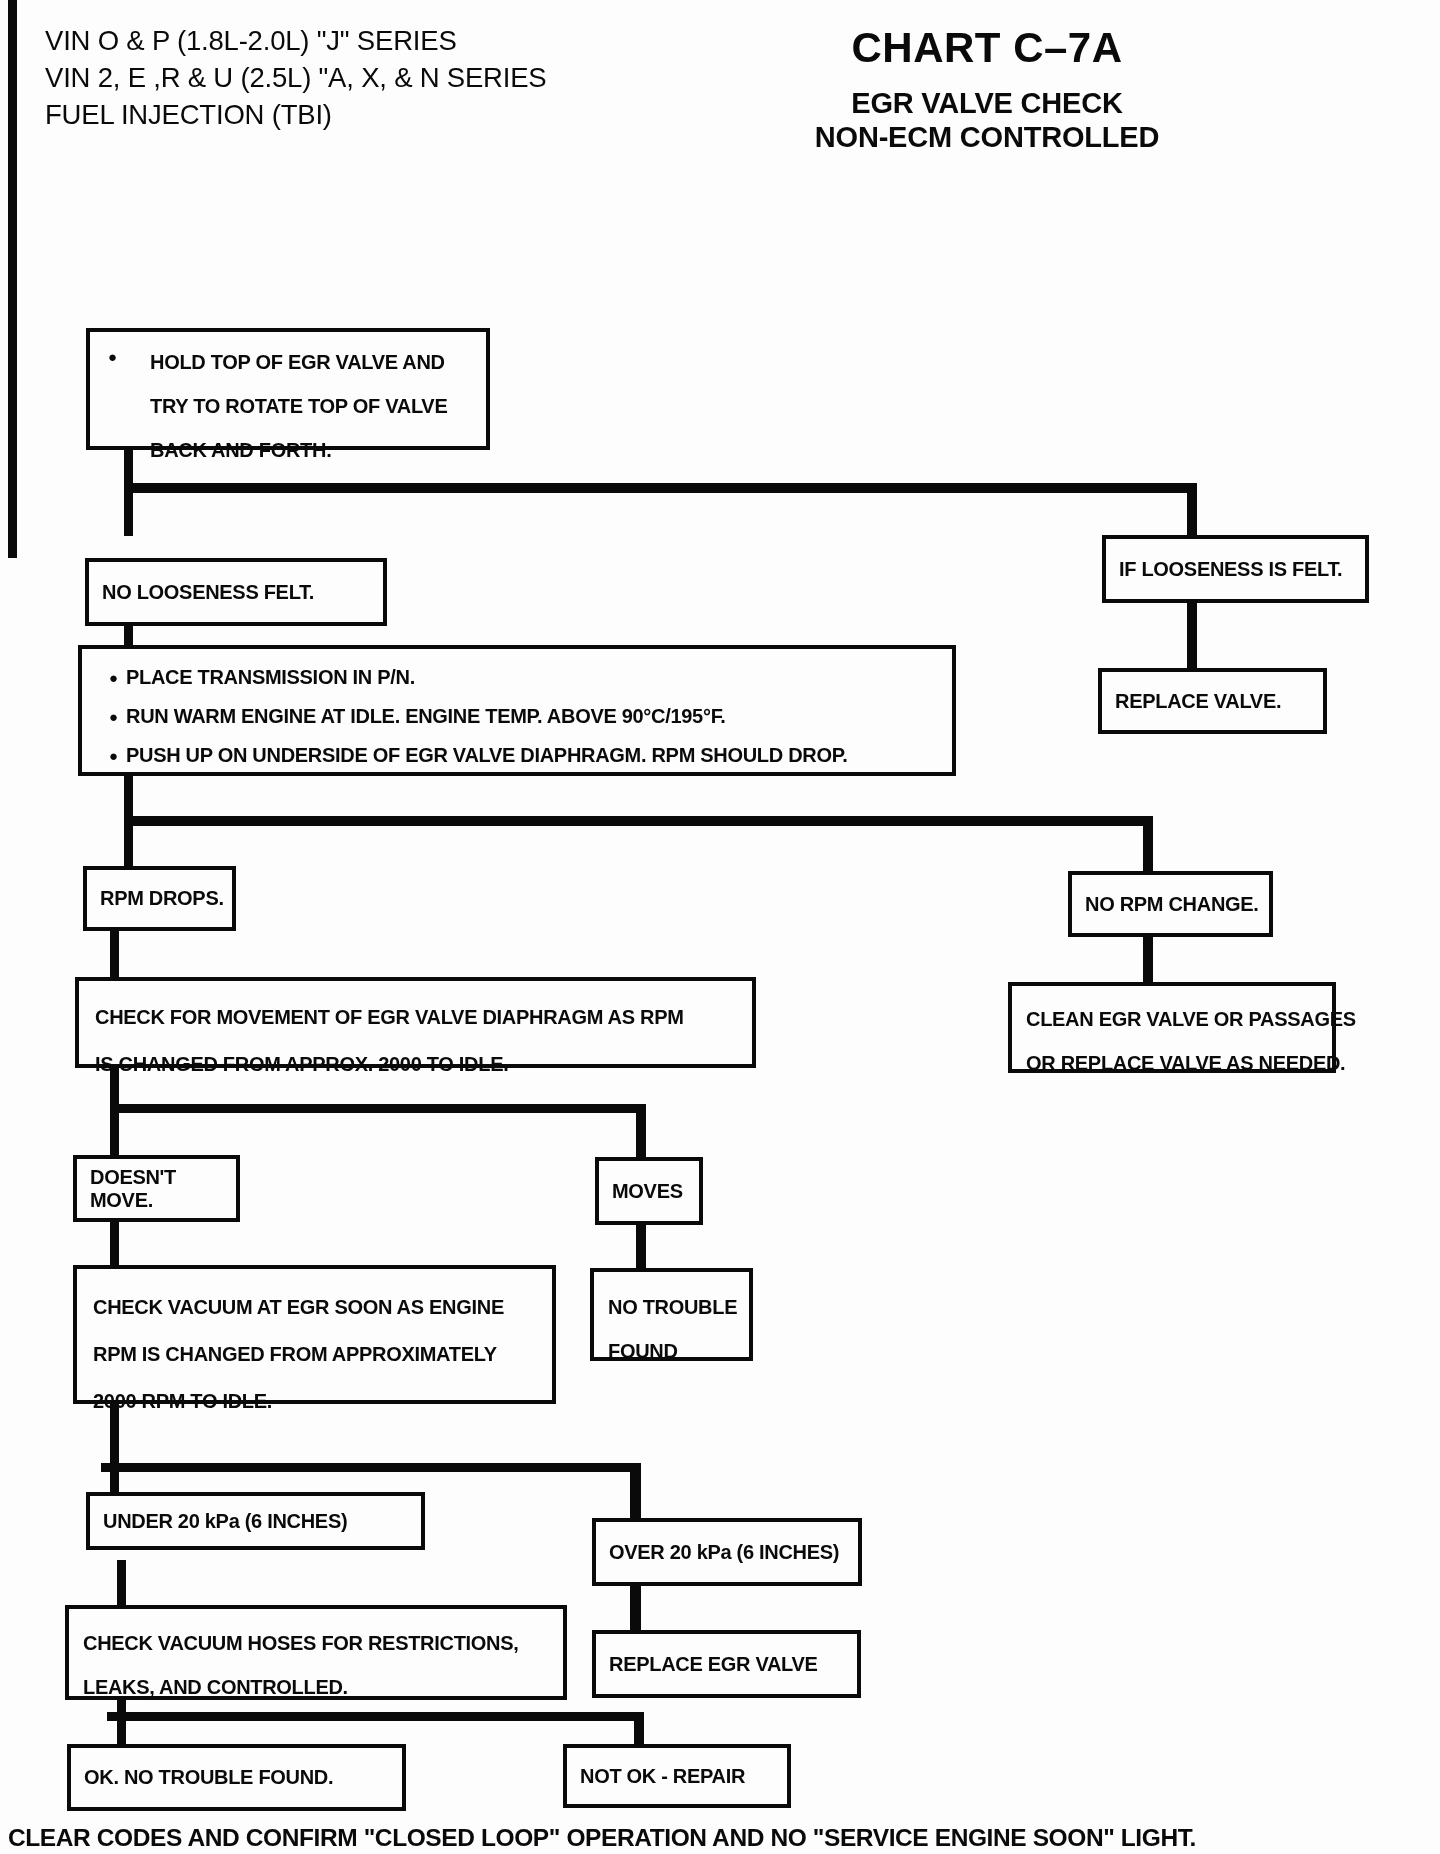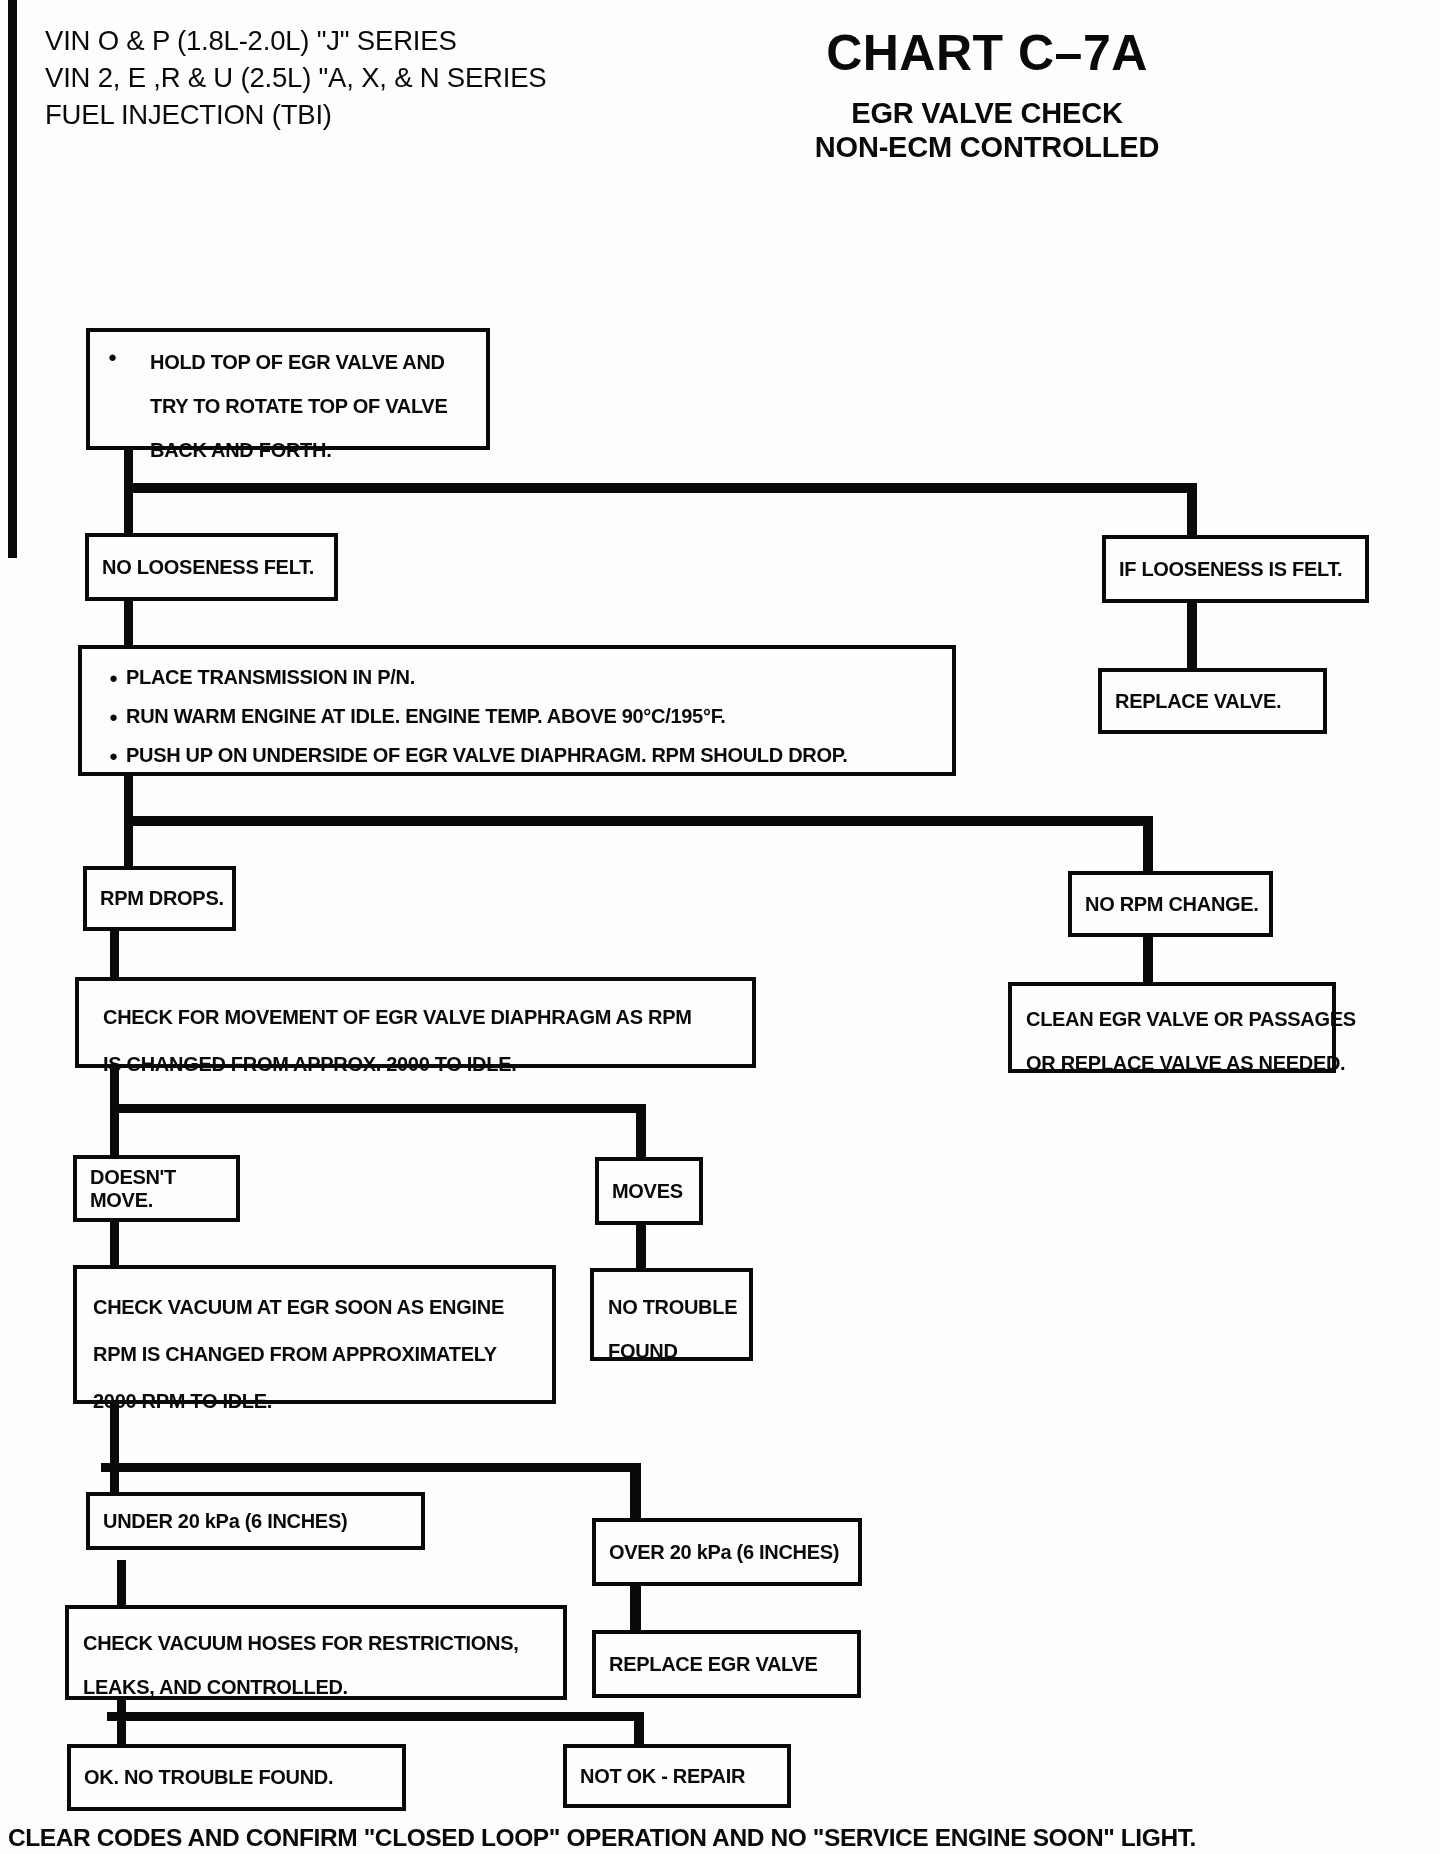--- a/index.html
+++ b/index.html
@@ -10,31 +10,31 @@
   }
   .conn{position:absolute;background:#0a0a0a;}
   .node{
     position:absolute;border:4px solid #0a0a0a;background:#fdfdfd;
     box-sizing:border-box;font-weight:bold;font-size:20px;letter-spacing:-0.3px;
   }
   .single{display:flex;align-items:center;padding-left:13px;}
   .lines div{white-space:nowrap;}
   .hdr-left{position:absolute;left:45px;top:22px;font-size:27.5px;line-height:37px;font-weight:400;letter-spacing:-0.2px;}
   .hdr-right{position:absolute;left:780px;top:24px;width:414px;text-align:center;font-weight:bold;}
-  .chart-id{font-size:50px;letter-spacing:0.5px;}
+  .chart-id{font-size:42px;letter-spacing:0.5px;}
   .chart-sub{font-size:29px;line-height:34px;margin-top:14px;letter-spacing:-0.2px;}
   .bdot{display:inline-block;font-size:15px;vertical-align:2px;}
   .footer{position:absolute;left:8px;top:1824px;font-size:24.5px;font-weight:bold;letter-spacing:-0.4px;white-space:nowrap;}
   
   .n-hold .bdot{position:absolute;left:18px;top:16px;}
   .n-hold .lines{margin-left:60px;margin-top:8px;line-height:44px;}
   .brow{display:flex;line-height:39px;}
   .brow .bdot{width:44px;padding-left:27px;box-sizing:border-box;line-height:39px;}
   .n-warm{padding-top:9px;}
-  .n-checkmove{padding:13px 0 0 24px;line-height:47px;}
+  .n-checkmove{padding:13px 0 0 16px;line-height:47px;}
   .n-clean{padding:11px 0 0 14px;line-height:44px;}
   .n-checkvac{padding:15px 0 0 16px;line-height:47px;}
   .n-notrouble{padding:13px 0 0 14px;line-height:44px;}
   .n-hoses{padding:12px 0 0 14px;line-height:44px;}
 </style>
 </head>
 <body>
 
 <div id="page">
 
@@ -79,21 +79,21 @@
 
   <div class="node n-hold" style="left:86px;top:328px;width:404px;height:122px;">
     <span class="bdot">●</span>
     <div class="lines">
       <div>HOLD TOP OF EGR VALVE AND</div>
       <div>TRY TO ROTATE TOP OF VALVE</div>
       <div>BACK AND FORTH.</div>
     </div>
   </div>
 
-  <div class="node single" style="left:85px;top:533px;width:253px;height:68px;">
+  <div class="node single" style="left:85px;top:558px;width:302px;height:68px;">
     <span>NO LOOSENESS FELT.</span>
   </div>
 
   <div class="node single" style="left:1102px;top:535px;width:267px;height:68px;">
     <span>IF LOOSENESS IS FELT.</span>
   </div>
 
   <div class="node single" style="left:1098px;top:668px;width:229px;height:66px;">
     <span>REPLACE VALVE.</span>
   </div>

